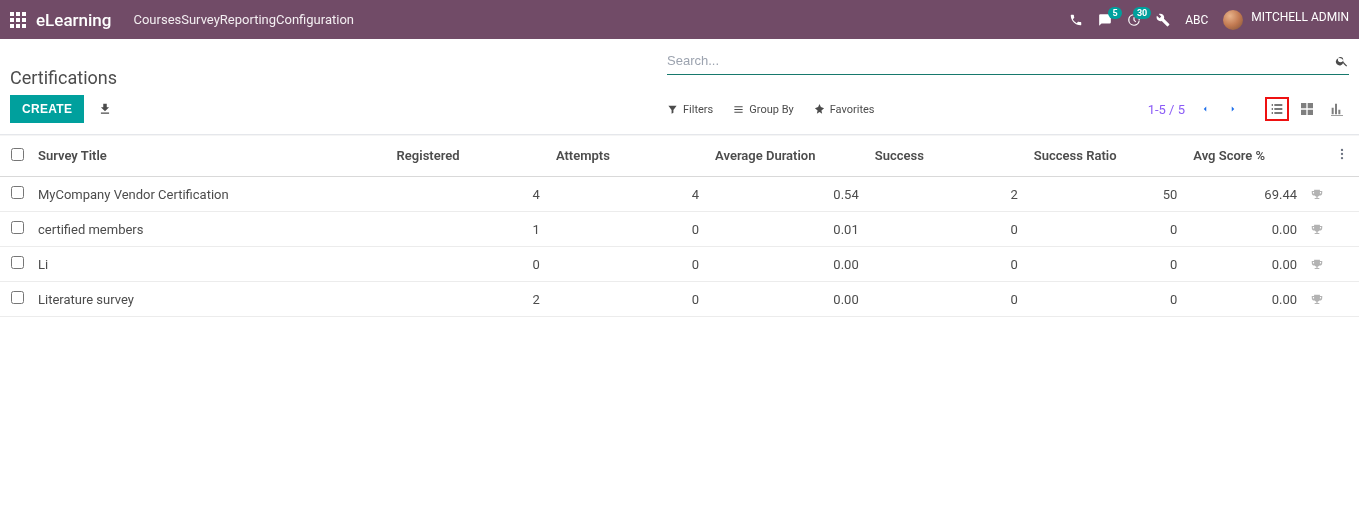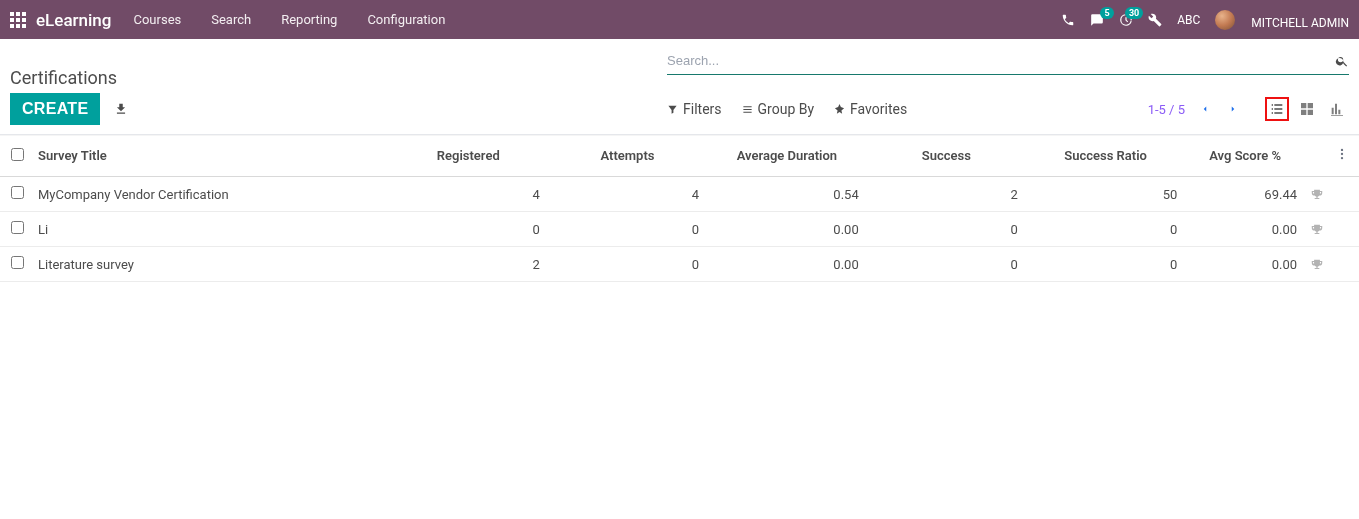--- a/index.html
+++ b/index.html
@@ -1,58 +1,58 @@
 <!DOCTYPE html>
 <html><head>
 <meta charset="utf-8">
 <style>
   * { box-sizing: border-box; margin: 0; padding: 0; }
   body { font-family: -apple-system, "Segoe UI", Roboto, "Helvetica Neue", Arial, sans-serif; font-size: 13px; color: #374151; background: #fff; width: 1359px; }
   .topbar { background: #714b67; height: 39px; display: flex; align-items: center; color: #fff; padding: 0 10px; }
   .apps-icon { display:inline-flex; width:16px; height:16px; margin-right:10px; }
   .apps-icon svg { width:16px; height:16px; }
   .brand { font-size: 17px; font-weight: 500; margin-right: 22px; }
-  .top-menu { display:flex; gap:30px; }
+  .top-menu { display:flex; }
   .top-menu-item { font-size: 13px; cursor:pointer; color:#f3eef1; }
   .top-spacer { flex:1; }
   .top-actions { display:flex; align-items:center; gap:15px; }
   .sys-icon { display:inline-flex; align-items:center; position:relative; cursor:pointer; }
   .sys-icon svg { width:14px; height:14px; fill:#fff; }
   .badge { position:absolute; top:-6px; right:-10px; background:#00a09d; color:#fff; border-radius:8px; font-size:9px; font-weight:700; padding:1px 4px; line-height:10px; min-width:14px; text-align:center; }
   .avatar { width:20px; height:20px; border-radius:50%; background: radial-gradient(circle at 35% 30%, #e8b38b 0%, #c27a52 50%, #7a4f36 100%); display:inline-block; }
-  .user-line { display:flex; align-items:flex-end; gap:16px; font-size:12px; }
+  .user-line { display:flex; align-items:flex-start; gap:8px; font-size:12px; }
 
   .control-row { display:flex; align-items:flex-start; padding: 8px 10px 0 10px; }
   .page-title { font-size: 18px; color:#4c4c4c; font-weight:400; flex:0 0 auto; margin-top:20px; }
   .search-wrap { margin-left:auto; width: 682px; }
   .search-box { display:flex; align-items:center; border-bottom:1px solid #17796d; height:28px; }
   .search-input { flex:1; border:none; outline:none; font-size:13px; padding:2px 0; color:#3b82f6; background:transparent; }
   .search-input::placeholder { color:#9ca3af; }
   .search-mag { width:14px; height:14px; fill:#4c4c4c; cursor:pointer; }
 
   .action-row { display:flex; align-items:center; padding: 6px 10px 10px 10px; height:46px; }
-  .btn-create { background:#00a09d; color:#fff; border:none; padding:7px 12px; font-size:16px; font-weight:700; letter-spacing:.3px; cursor:pointer; }
+  .btn-create { background:#00a09d; color:#fff; border:none; padding:7px 12px; font-size:12px; font-weight:700; letter-spacing:.3px; cursor:pointer; }
   .import-icon { margin-left:14px; fill:#4c4c4c; cursor:pointer; }
   .filter-group { margin-left:auto; width:682px; display:flex; align-items:center; }
-  .filter-btn { display:inline-flex; align-items:center; gap:5px; color:#4c4c4c; font-size:14px; margin-right:20px; cursor:pointer; }
+  .filter-btn { display:inline-flex; align-items:center; gap:5px; color:#4c4c4c; font-size:11px; margin-right:20px; cursor:pointer; }
   .filter-btn svg { width:11px; height:11px; fill:#4c4c4c; }
   .pager { margin-left:auto; display:flex; align-items:center; gap:4px; }
   .pager-text { font-size:13px; color:#8b5cf6; margin-right:4px; }
   .pager-arrow { width:24px; height:24px; display:inline-flex; align-items:center; justify-content:center; cursor:pointer; }
   .pager-arrow svg { width:10px; height:12px; }
   .view-switch { display:flex; gap:6px; margin-left:20px; align-items:center; }
   .view-btn { width:24px; height:24px; display:inline-flex; align-items:center; justify-content:center; cursor:pointer; }
   .view-btn svg { width:16px; height:16px; fill:#7f7f7f; }
   .view-btn.active { border:2px solid #e11; }
   .view-btn.active svg { fill:#4c4c4c; }
 
   .divider { border-top:1px solid #e5e7eb; }
 
   table { width:100%; border-collapse: collapse; }
-  thead th { text-align:center; font-weight:600; font-size:13px; color:#4c4c4c; padding:12px 8px; border-bottom:1px solid #d9d9d9; white-space:nowrap; }
+  thead th { text-align:left; font-weight:600; font-size:13px; color:#4c4c4c; padding:12px 8px; border-bottom:1px solid #d9d9d9; white-space:nowrap; }
   thead th.left { text-align:left; }
   thead th.chk, tbody td.chk { width:30px; text-align:center; padding-left:10px; padding-right:4px; }
   thead th.menu-col, tbody td.menu-col { width:24px; text-align:center; padding-left:0; padding-right:10px; }
   tbody td { text-align:right; font-size:13px; color:#4c4c4c; padding:9px 8px; border-bottom:1px solid #ececec; white-space:nowrap; }
   tbody td.left { text-align:left; }
   .chk input { width:13px; height:13px; accent-color:#888; cursor:pointer; }
   .trophy { width:14px; height:14px; fill:#b3b3b3; vertical-align:middle; }
   .kebab-icon { width:14px; height:14px; fill:#6b7280; cursor:pointer; }
 
   .title-col { width: 360px; }
@@ -77,21 +77,21 @@
           <rect x="12" y="6" width="4" height="4"></rect>
           <rect x="0" y="12" width="4" height="4"></rect>
           <rect x="6" y="12" width="4" height="4"></rect>
           <rect x="12" y="12" width="4" height="4"></rect>
         </g>
       </svg>
   </span>
   <span class="brand">eLearning</span>
   <div class="top-menu">
     <span class="top-menu-item">Courses</span>
-    <span class="top-menu-item">Search</span>
+    <span class="top-menu-item">Survey</span>
     <span class="top-menu-item">Reporting</span>
     <span class="top-menu-item">Configuration</span>
   </div>
   <div class="top-spacer"></div>
   <div class="top-actions">
     <span class="sys-icon">
       <svg viewBox="0 0 24 24">
           <path d="M6.6 10.8c1.4 2.8 3.8 5.1 6.6 6.6l2.2-2.2c.3-.3.7-.4 1-.2 1.1.4 2.4.6 3.6.6.6 0 1 .4 1 1V20c0 .6-.4 1-1 1C10.6 21 3 13.4 3 4c0-.6.4-1 1-1h3.4c.6 0 1 .4 1 1 0 1.2.2 2.5.6 3.6.1.4 0 .8-.3 1l-2.1 2.2z"></path>
         </svg>
     </span>
@@ -225,20 +225,34 @@
         <td class="num">2</td>
         <td class="num">50</td>
         <td class="score-col">69.44</td>
         <td class="trophy-col"><svg class="trophy" viewBox="0 0 24 24">
             <path d="M17 3H7v2H3v3a5 5 0 0 0 5 5 5 5 0 0 0 3 1.9V17H8v2h8v-2h-3v-2.1A5 5 0 0 0 16 13a5 5 0 0 0 5-5V5h-4V3zM5 8V7h2v3a3 3 0 0 1-2-2zm14 0a3 3 0 0 1-2 2V7h2v1z"></path>
           </svg></td>
         <td class="menu-col"></td>
       </tr>
       <tr>
         <td class="chk"><input type="checkbox" style=""></td>
+        <td class="left title-col">certified members</td>
+        <td class="num">1</td>
+        <td class="num">0</td>
+        <td class="num">0.01</td>
+        <td class="num">0</td>
+        <td class="num">0</td>
+        <td class="score-col">0.00</td>
+        <td class="trophy-col"><svg class="trophy" viewBox="0 0 24 24">
+            <path d="M17 3H7v2H3v3a5 5 0 0 0 5 5 5 5 0 0 0 3 1.9V17H8v2h8v-2h-3v-2.1A5 5 0 0 0 16 13a5 5 0 0 0 5-5V5h-4V3zM5 8V7h2v3a3 3 0 0 1-2-2zm14 0a3 3 0 0 1-2 2V7h2v1z"></path>
+          </svg></td>
+        <td class="menu-col"></td>
+      </tr>
+      <tr>
+        <td class="chk"><input type="checkbox" style=""></td>
         <td class="left title-col">Li</td>
         <td class="num">0</td>
         <td class="num">0</td>
         <td class="num">0.00</td>
         <td class="num">0</td>
         <td class="num">0</td>
         <td class="score-col">0.00</td>
         <td class="trophy-col"><svg class="trophy" viewBox="0 0 24 24">
             <path d="M17 3H7v2H3v3a5 5 0 0 0 5 5 5 5 0 0 0 3 1.9V17H8v2h8v-2h-3v-2.1A5 5 0 0 0 16 13a5 5 0 0 0 5-5V5h-4V3zM5 8V7h2v3a3 3 0 0 1-2-2zm14 0a3 3 0 0 1-2 2V7h2v1z"></path>
           </svg></td>

